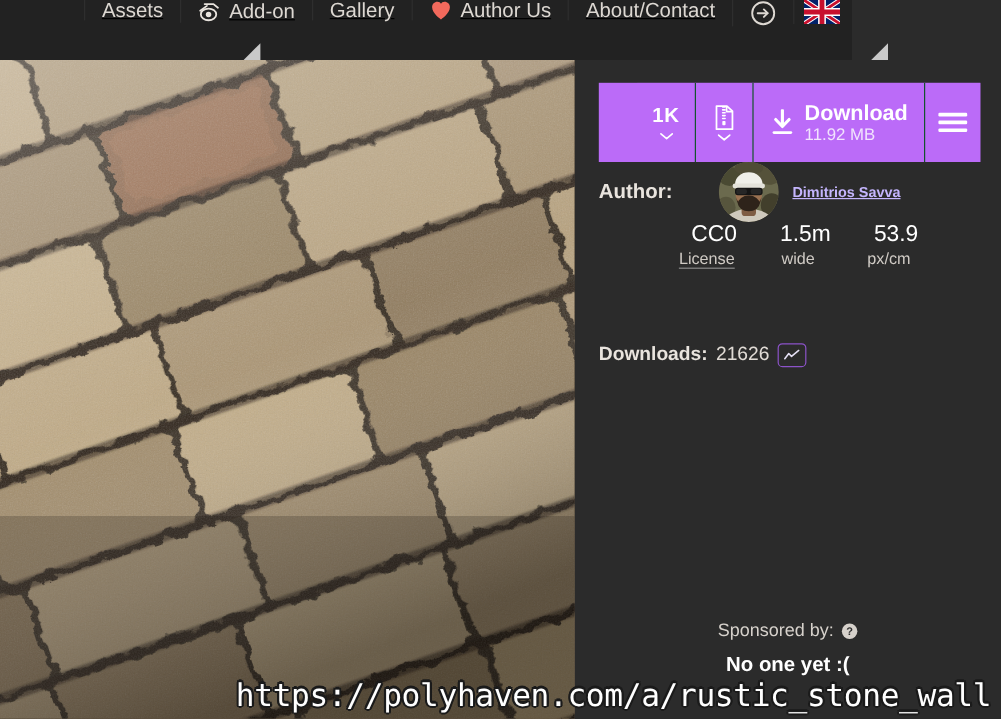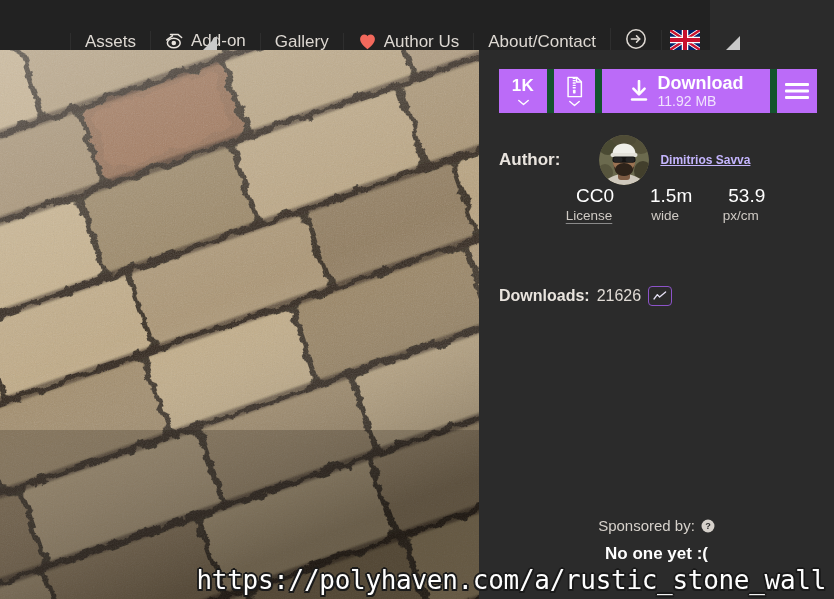--- a/index.html
+++ b/index.html
@@ -9,23 +9,24 @@
     font-family: "Liberation Sans", sans-serif;
     overflow: hidden;
   }
   .page { position: relative; width: 834px; height: 599px; background: #2b2b2b; }
 
   
   .navbar {
     position: absolute; top: 0; left: 0;
     width: 710px; height: 50px;
     background: #222222;
-    display: flex; align-items: flex-end;
+    display: flex; align-items: flex-start;
     justify-content: flex-end;
     z-index: 30;
+    text-decoration: underline;
   }
   .nav-item {
     display: flex; align-items: center; gap: 7px;
     padding: 0 14px;
     color: #ddd8d2;
     font-size: 17px;
     white-space: nowrap;
     border-left: 1px solid #2e2e2e;
     cursor: pointer;
     position: relative;
@@ -74,32 +75,33 @@
     position: absolute;
     top: 50px; left: 479px;
     width: 355px; height: 549px;
     background: #2b2b2b;
   }
 
   
   .dl-bar {
     position: absolute;
     top: 19px; left: 20px;
-    width: 318px; height: 44px;
+    width: 318px; height: 66px;
     display: flex;
     background: #bb6bf8;
     overflow: hidden;
+    padding-left: 32px;
   }
   .dl-seg {
     display: flex; flex-direction: column;
     align-items: center; justify-content: center;
     background: #bb6bf8;
     color: #ffffff;
     cursor: pointer;
-    border-left: 7px solid #14532d;
+    border-left: 1px solid #14532d;
   }
   .dl-seg:first-child { border-left: none; }
   .seg-res { width: 48px; gap: 1px; }
   .seg-res .res-text { font-size: 17px; font-weight: bold; letter-spacing: .5px; }
   .seg-zip { width: 48px; gap: 0px; }
   .seg-main { flex: 1; flex-direction: row; gap: 9px; justify-content: center; }
   .seg-burger { width: 47px; }
 
   .chev { width: 11px; height: 7px; display:block; margin-top:2px; }
   .zip-icon { width: 19px; height: 22px; display: block; }

